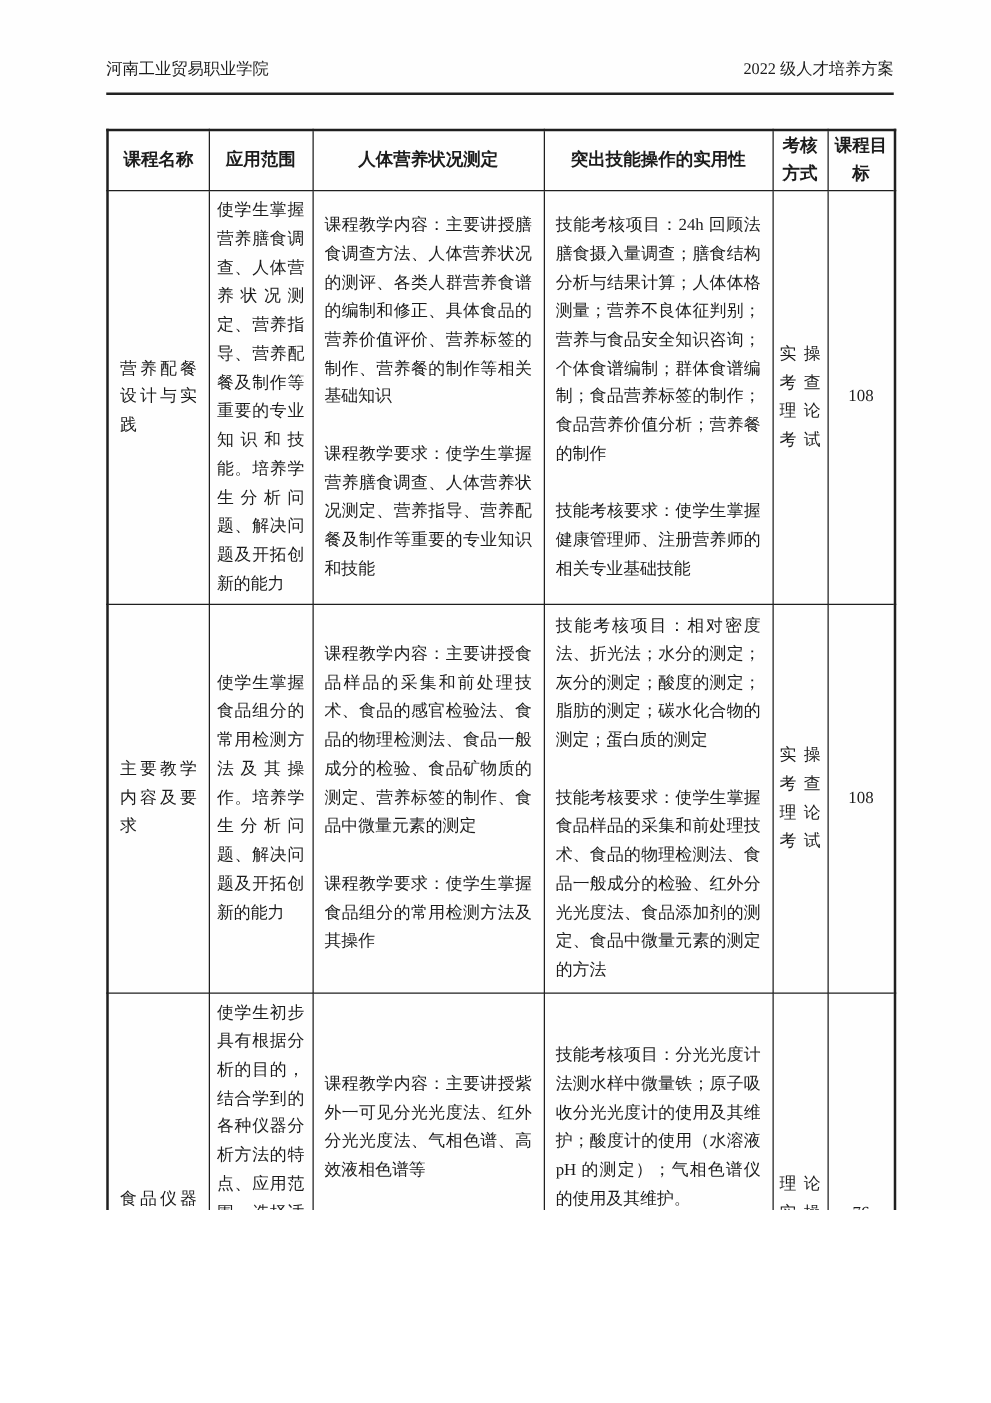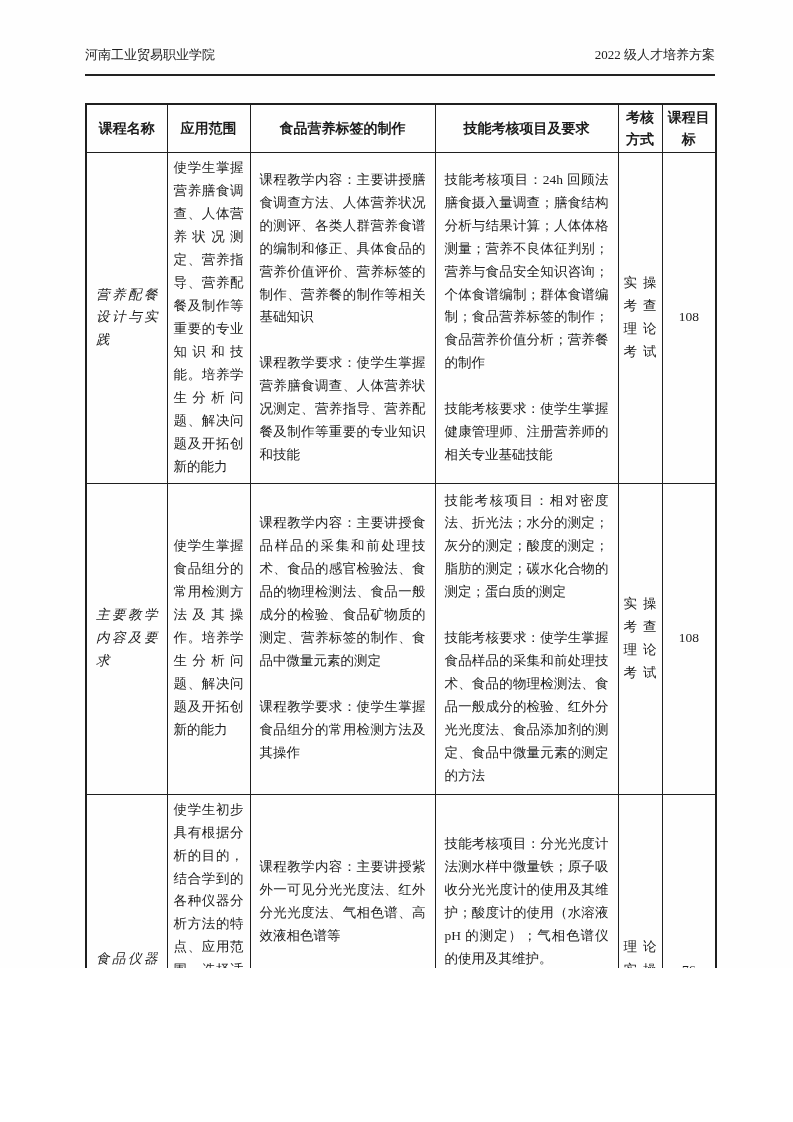--- a/index.html
+++ b/index.html
@@ -54,21 +54,20 @@
     font-size: 14px;
     text-align: center;
     line-height: 1.55;
     padding: 2px 2px;
   }
   td.cell-name {
     padding: 4px 9px;
     text-align: justify;
     text-justify: inter-ideograph;
     word-break: break-all;
-    font-style: italic;
   }
   td.cell-goal {
     padding: 4px 6px;
     text-align: justify;
     text-justify: inter-ideograph;
     word-break: break-all;
   }
   td.cell-content, td.cell-skill {
     padding: 6px 9px;
     text-align: justify;
@@ -121,22 +120,22 @@
       <col style="width:83px">
       <col style="width:185px">
       <col style="width:183px">
       <col style="width:44px">
       <col style="width:54px">
     </colgroup>
     <thead>
       <tr class="hdr-row">
         <th>课程名称</th>
         <th>应用范围</th>
-        <th>食品营养标签的制作</th>
-        <th>技能考核项目及要求</th>
+        <th>人体营养状况测定</th>
+        <th>突出技能操作的实用性</th>
         <th>考核方式</th>
         <th>课程目标</th>
       </tr>
     </thead>
     <tbody>
       <tr class="body-row-1">
         <td class="cell-name">营养配餐设计与实践</td>
         <td class="cell-goal">使学生掌握营养膳食调查、人体营养状况测定、营养指导、营养配餐及制作等重要的专业知识和技能。培养学生分析问题、解决问题及开拓创新的能力</td>
         <td class="cell-content">课程教学内容：主要讲授膳食调查方法、人体营养状况的测评、各类人群营养食谱的编制和修正、具体食品的营养价值评价、营养标签的制作、营养餐的制作等相关基础知识
 

